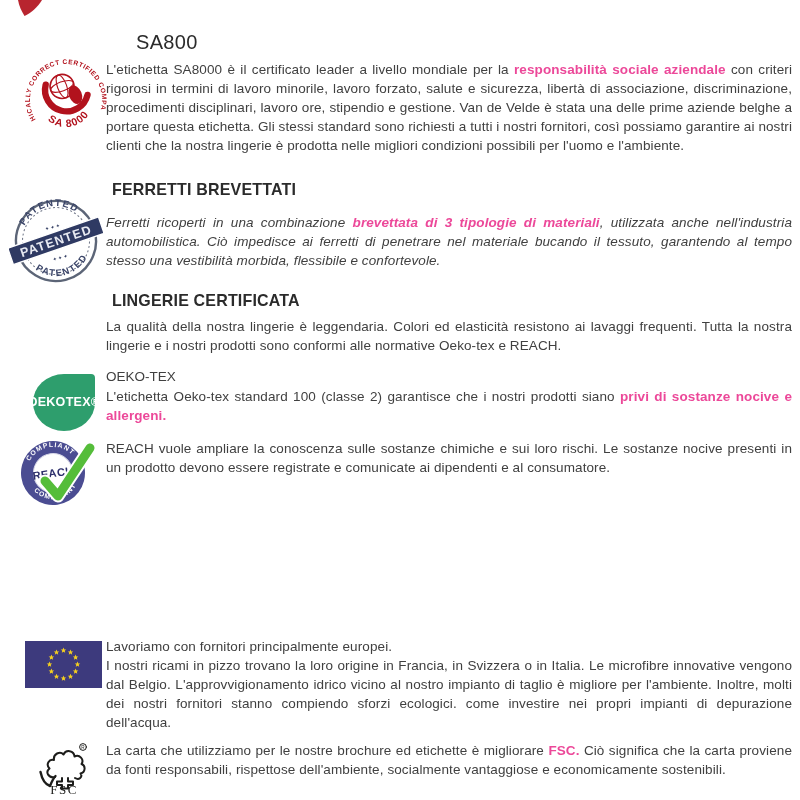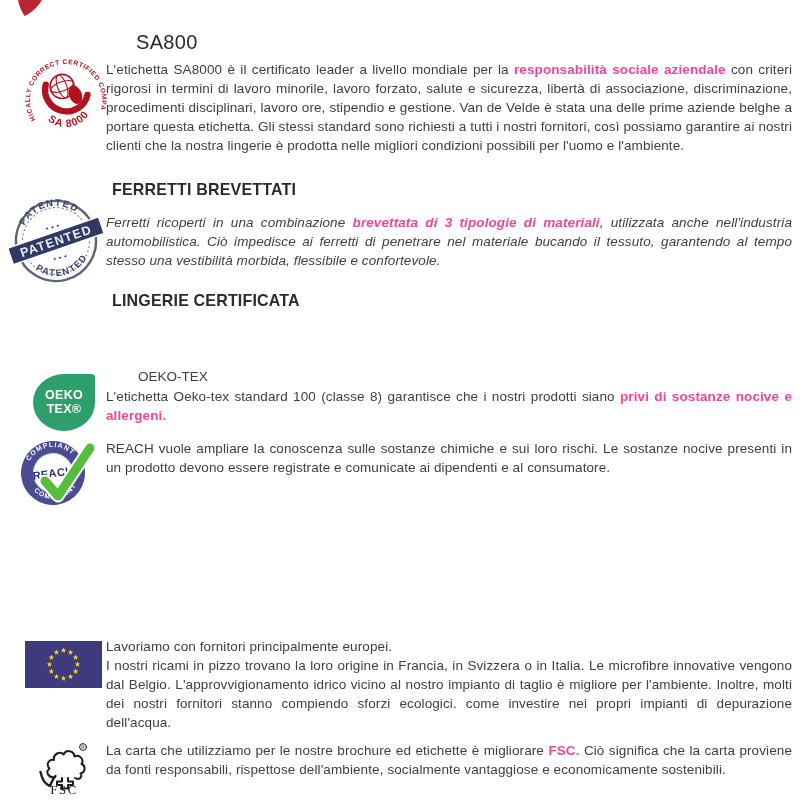--- a/index.html
+++ b/index.html
@@ -5,24 +5,24 @@
   html,body{margin:0;padding:0;background:#fff;}
   .page{position:relative;width:800px;height:800px;background:#ffffff;overflow:hidden;
         font-family:"Liberation Sans",sans-serif;}
   .para{position:absolute;left:106px;width:686px;font-size:13.5px;line-height:19px;
         color:#404040;text-align:justify;letter-spacing:0.1px;}
   .para b{font-weight:700;color:#ec4899;}
   .h-major{position:absolute;left:112px;font-size:20px;font-weight:400;color:#2b2b2b;
            letter-spacing:0.3px;margin-left:24px;}
   .h-caps{position:absolute;left:112px;font-size:17px;font-weight:600;color:#2b2b2b;
           letter-spacing:0.2px;transform:scaleX(.94);transform-origin:left center;}
-  .h-minor{position:absolute;left:106px;font-size:13.5px;font-weight:400;color:#404040;margin-left:32px;}
+  .h-minor{position:absolute;left:106px;font-size:13.5px;font-weight:400;color:#404040;}
   .iconwrap{position:absolute;}
   .oeko-badge{position:absolute;left:33px;top:374px;width:62px;height:57px;background:#2e9e6d;
-              border-radius:50% 4px 50% 50%;display:flex;flex-direction:column;align-items:center;
+              border-radius:50% 4px 50% 50%;display:flex;align-items:center;
               justify-content:center;color:#ffffff;font-weight:700;font-size:12.5px;line-height:13.5px;
               letter-spacing:0.3px;}
   .eu-flag{position:absolute;left:25px;top:641px;width:77px;height:47px;background:#3d3a7d;}
   svg text{font-family:"Liberation Sans",sans-serif;}
   .fsc-label{font-family:"Liberation Serif",serif;}
 </style>
 </head>
 <body>
 
 <div class="page">
@@ -76,28 +76,29 @@
       <text font-size="9.5" font-weight="bold" fill="#3a4468" letter-spacing="1.4">
         <textPath href="#pat-bot" startOffset="50%" text-anchor="middle">PATENTED</textPath>
       </text>
     </g>
   </svg>
 
   <div class="h-caps" style="top:180px;">FERRETTI BREVETTATI</div>
   <div class="para" style="top:213px;font-style:italic;"><span>Ferretti ricoperti in una combinazione </span><b>brevettata di 3 tipologie di materiali</b><span>, utilizzata anche nell'industria automobilistica. Ciò impedisce ai ferretti di penetrare nel materiale bucando il tessuto, garantendo al tempo stesso una vestibilità morbida, flessibile e confortevole.</span></div>
 
   <div class="h-caps" style="top:291px;">LINGERIE CERTIFICATA</div>
+  <div class="para" style="top:317px;"><span>La qualità della nostra lingerie è leggendaria. Colori ed elasticità resistono ai lavaggi frequenti. Tutta la nostra lingerie e i nostri prodotti sono conformi alle normative Oeko-tex e REACH.</span></div>
 
   <div class="oeko-badge">
     <span>OEKO</span>
     <span>TEX®</span>
   </div>
 
   <div class="h-minor" style="top:369px;">OEKO-TEX</div>
-  <div class="para" style="top:387px;"><span>L'etichetta Oeko-tex standard 100 (classe 8) garantisce che i nostri prodotti siano </span><b>privi di sostanze nocive e allergeni.</b></div>
+  <div class="para" style="top:387px;"><span>L'etichetta Oeko-tex standard 100 (classe 2) garantisce che i nostri prodotti siano </span><b>privi di sostanze nocive e allergeni.</b></div>
 
   <svg class="iconwrap" style="left:15px;top:435px;" width="88" height="72" viewBox="0 0 88 72">
     <defs>
       <path id="re-top" d="M 14.4 27 A 26 26 0 0 1 61.6 27" fill="none"></path>
       <path id="re-bot" d="M 14.4 49 A 26 26 0 0 0 61.6 49" fill="none"></path>
     </defs>
     <g transform="rotate(-8 38 38)">
       <circle cx="38" cy="38" r="32" fill="#4b4d92"></circle>
       <text font-size="6.8" font-weight="bold" fill="#ffffff" letter-spacing="1.1">
         <textPath href="#re-top" startOffset="50%" text-anchor="middle">COMPLIANT</textPath>

